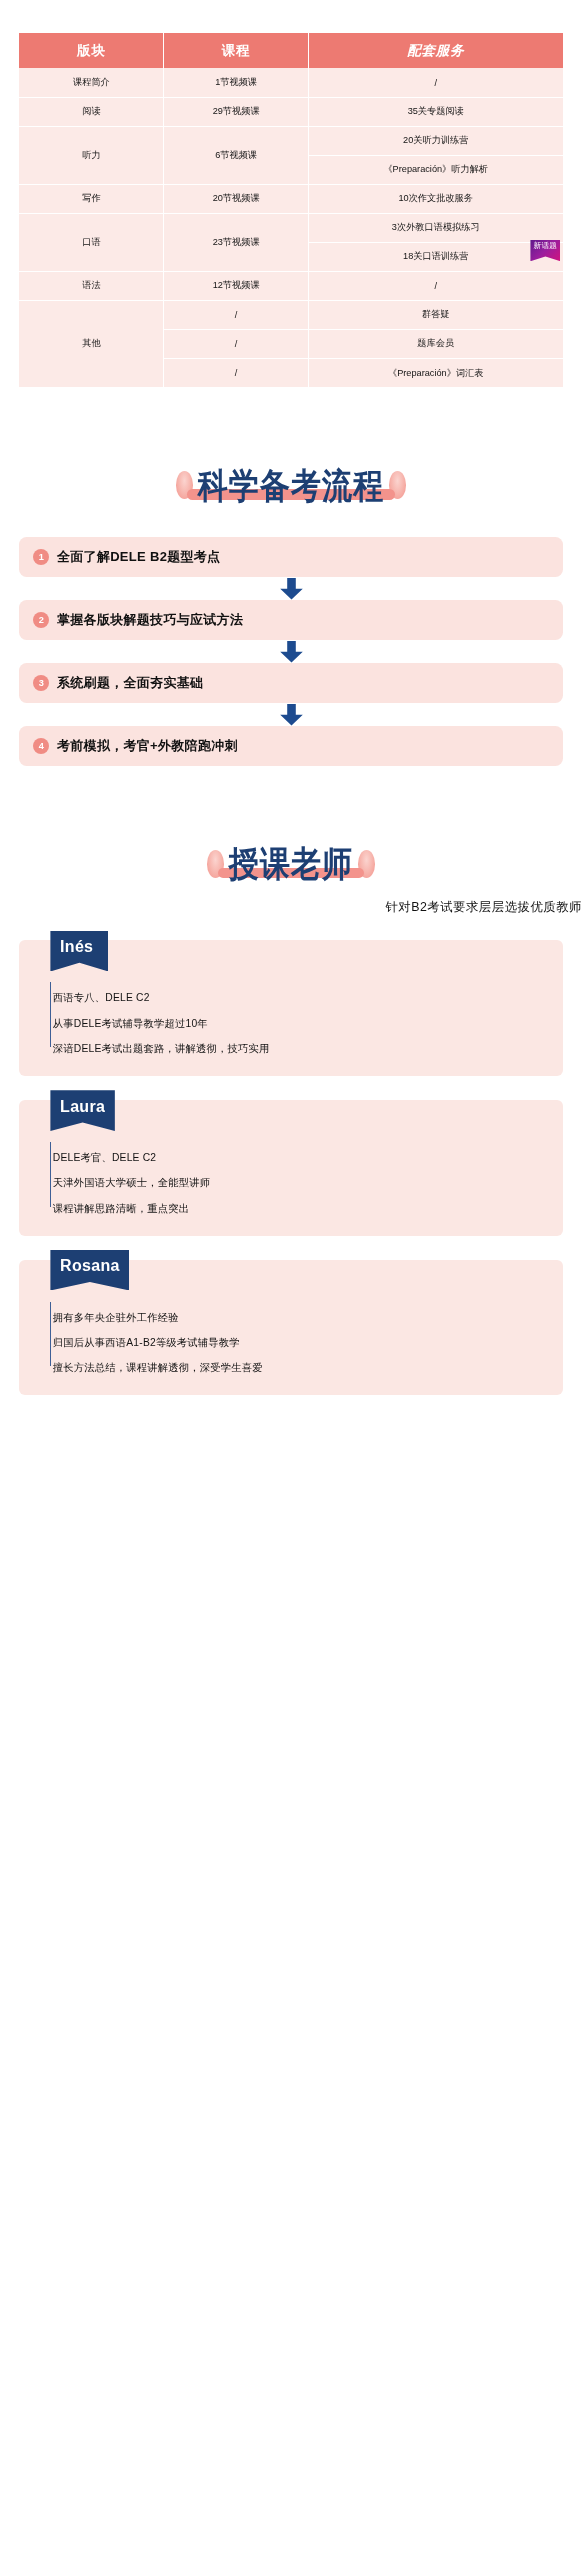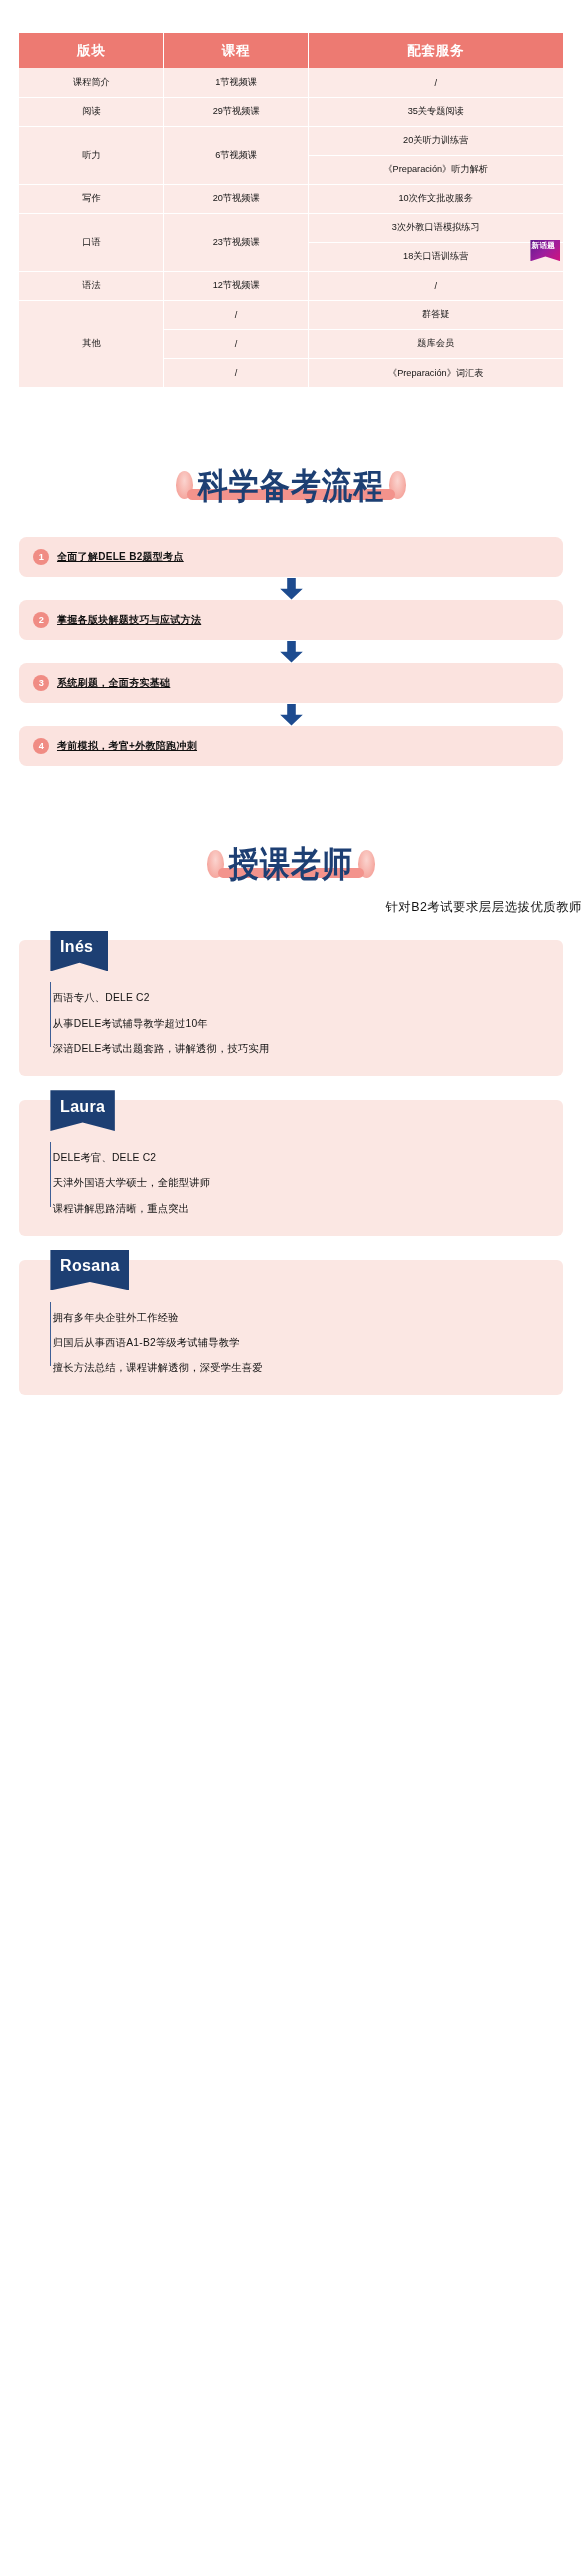--- a/index.html
+++ b/index.html
@@ -74,21 +74,21 @@
     background:#ED7A72;
     color:#ffffff;
     font-size:13.5px;
     font-weight:bold;
     letter-spacing:0.8px;
     height:35px;
     border-right:1.1px solid #ffffff;
     vertical-align:middle;
     text-align:center;
   }
-  table.pkg th:last-child { border-right:none; }
+  table.pkg th:last-child { border-right:none;font-style:italic; }
   table.pkg td {
     background:#FCEAE7;
     color:#141414;
     font-size:9.2px;
     text-align:center;
     vertical-align:middle;
     height:29px;
     padding:3.2px 2.2px;
     border-right:1.1px solid #ffffff;
     border-bottom:1.1px solid #ffffff;
@@ -101,23 +101,23 @@
   .cell-badge {
     position:absolute;
     right:2.2px;
     top:-3.2px;
     width:30px;
     min-height:21.6px;
     padding:2.7px 1.1px 6px 1.1px;
     background:linear-gradient(135deg,#5E1B8C 0%,#9A1E9E 50%,#D0147F 100%);
     color:#ffffff;
     font-size:7.6px;
-    font-weight:bold;
+    font-weight:normal;
     line-height:1.1;
-    text-align:left;
+    text-align:center;
     letter-spacing:0.3px;
     clip-path:polygon(0 0, 100% 0, 100% 100%, 50% 78%, 0 100%);
     z-index:5;
   }
 
   
   .flow { margin:19.4px 19.4px 0 19.4px; }
   .flow-step {
     background:#FBE3DF;
     border-radius:7.6px;
@@ -133,26 +133,25 @@
     background:#F08C84;
     color:#ffffff;
     font-size:9.2px;
     font-weight:bold;
     display:flex;
     align-items:center;
     justify-content:center;
     margin-right:7.6px;
   }
   .flow-text {
-    font-size:10px;
+    font-size:13px;
     font-weight:bold;
     color:#111111;
     letter-spacing:0.3px;
     line-height:1.2;
-    text-decoration:underline;
   }
   .flow-arrow {
     height:23px;
     display:flex;
     align-items:center;
     justify-content:center;
   }
   .flow-arrow svg { display:block; }
 
   

